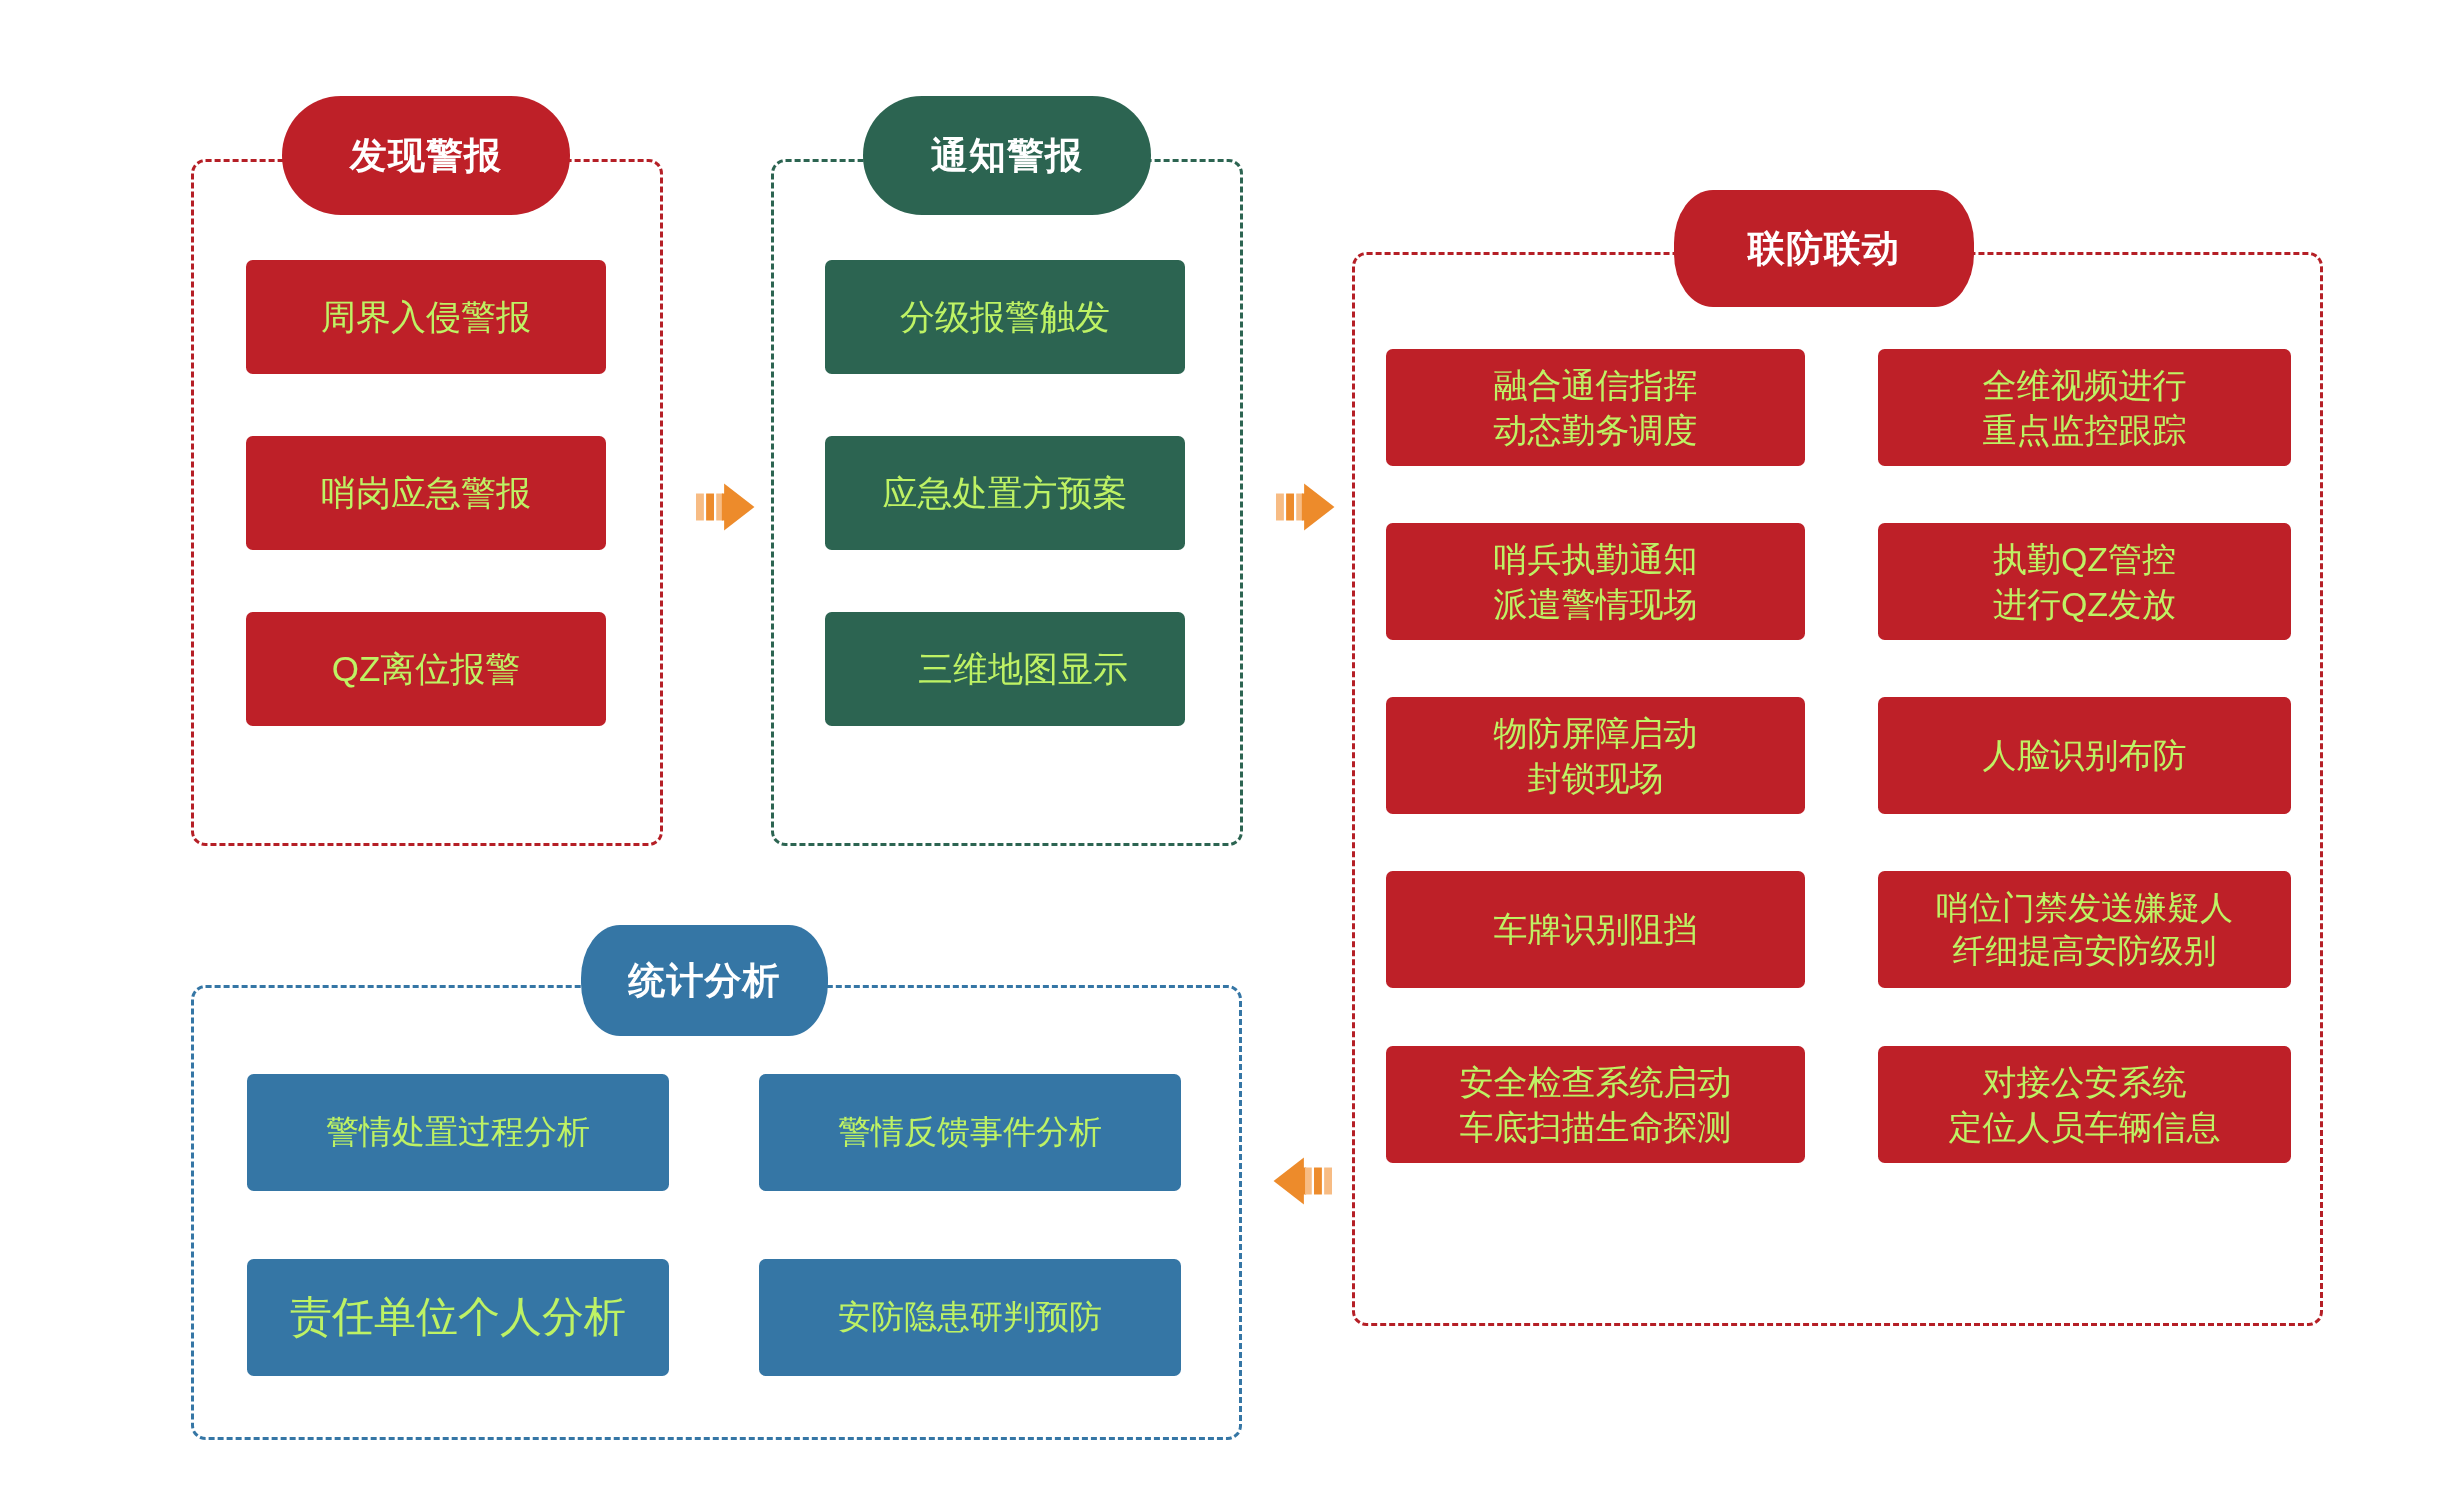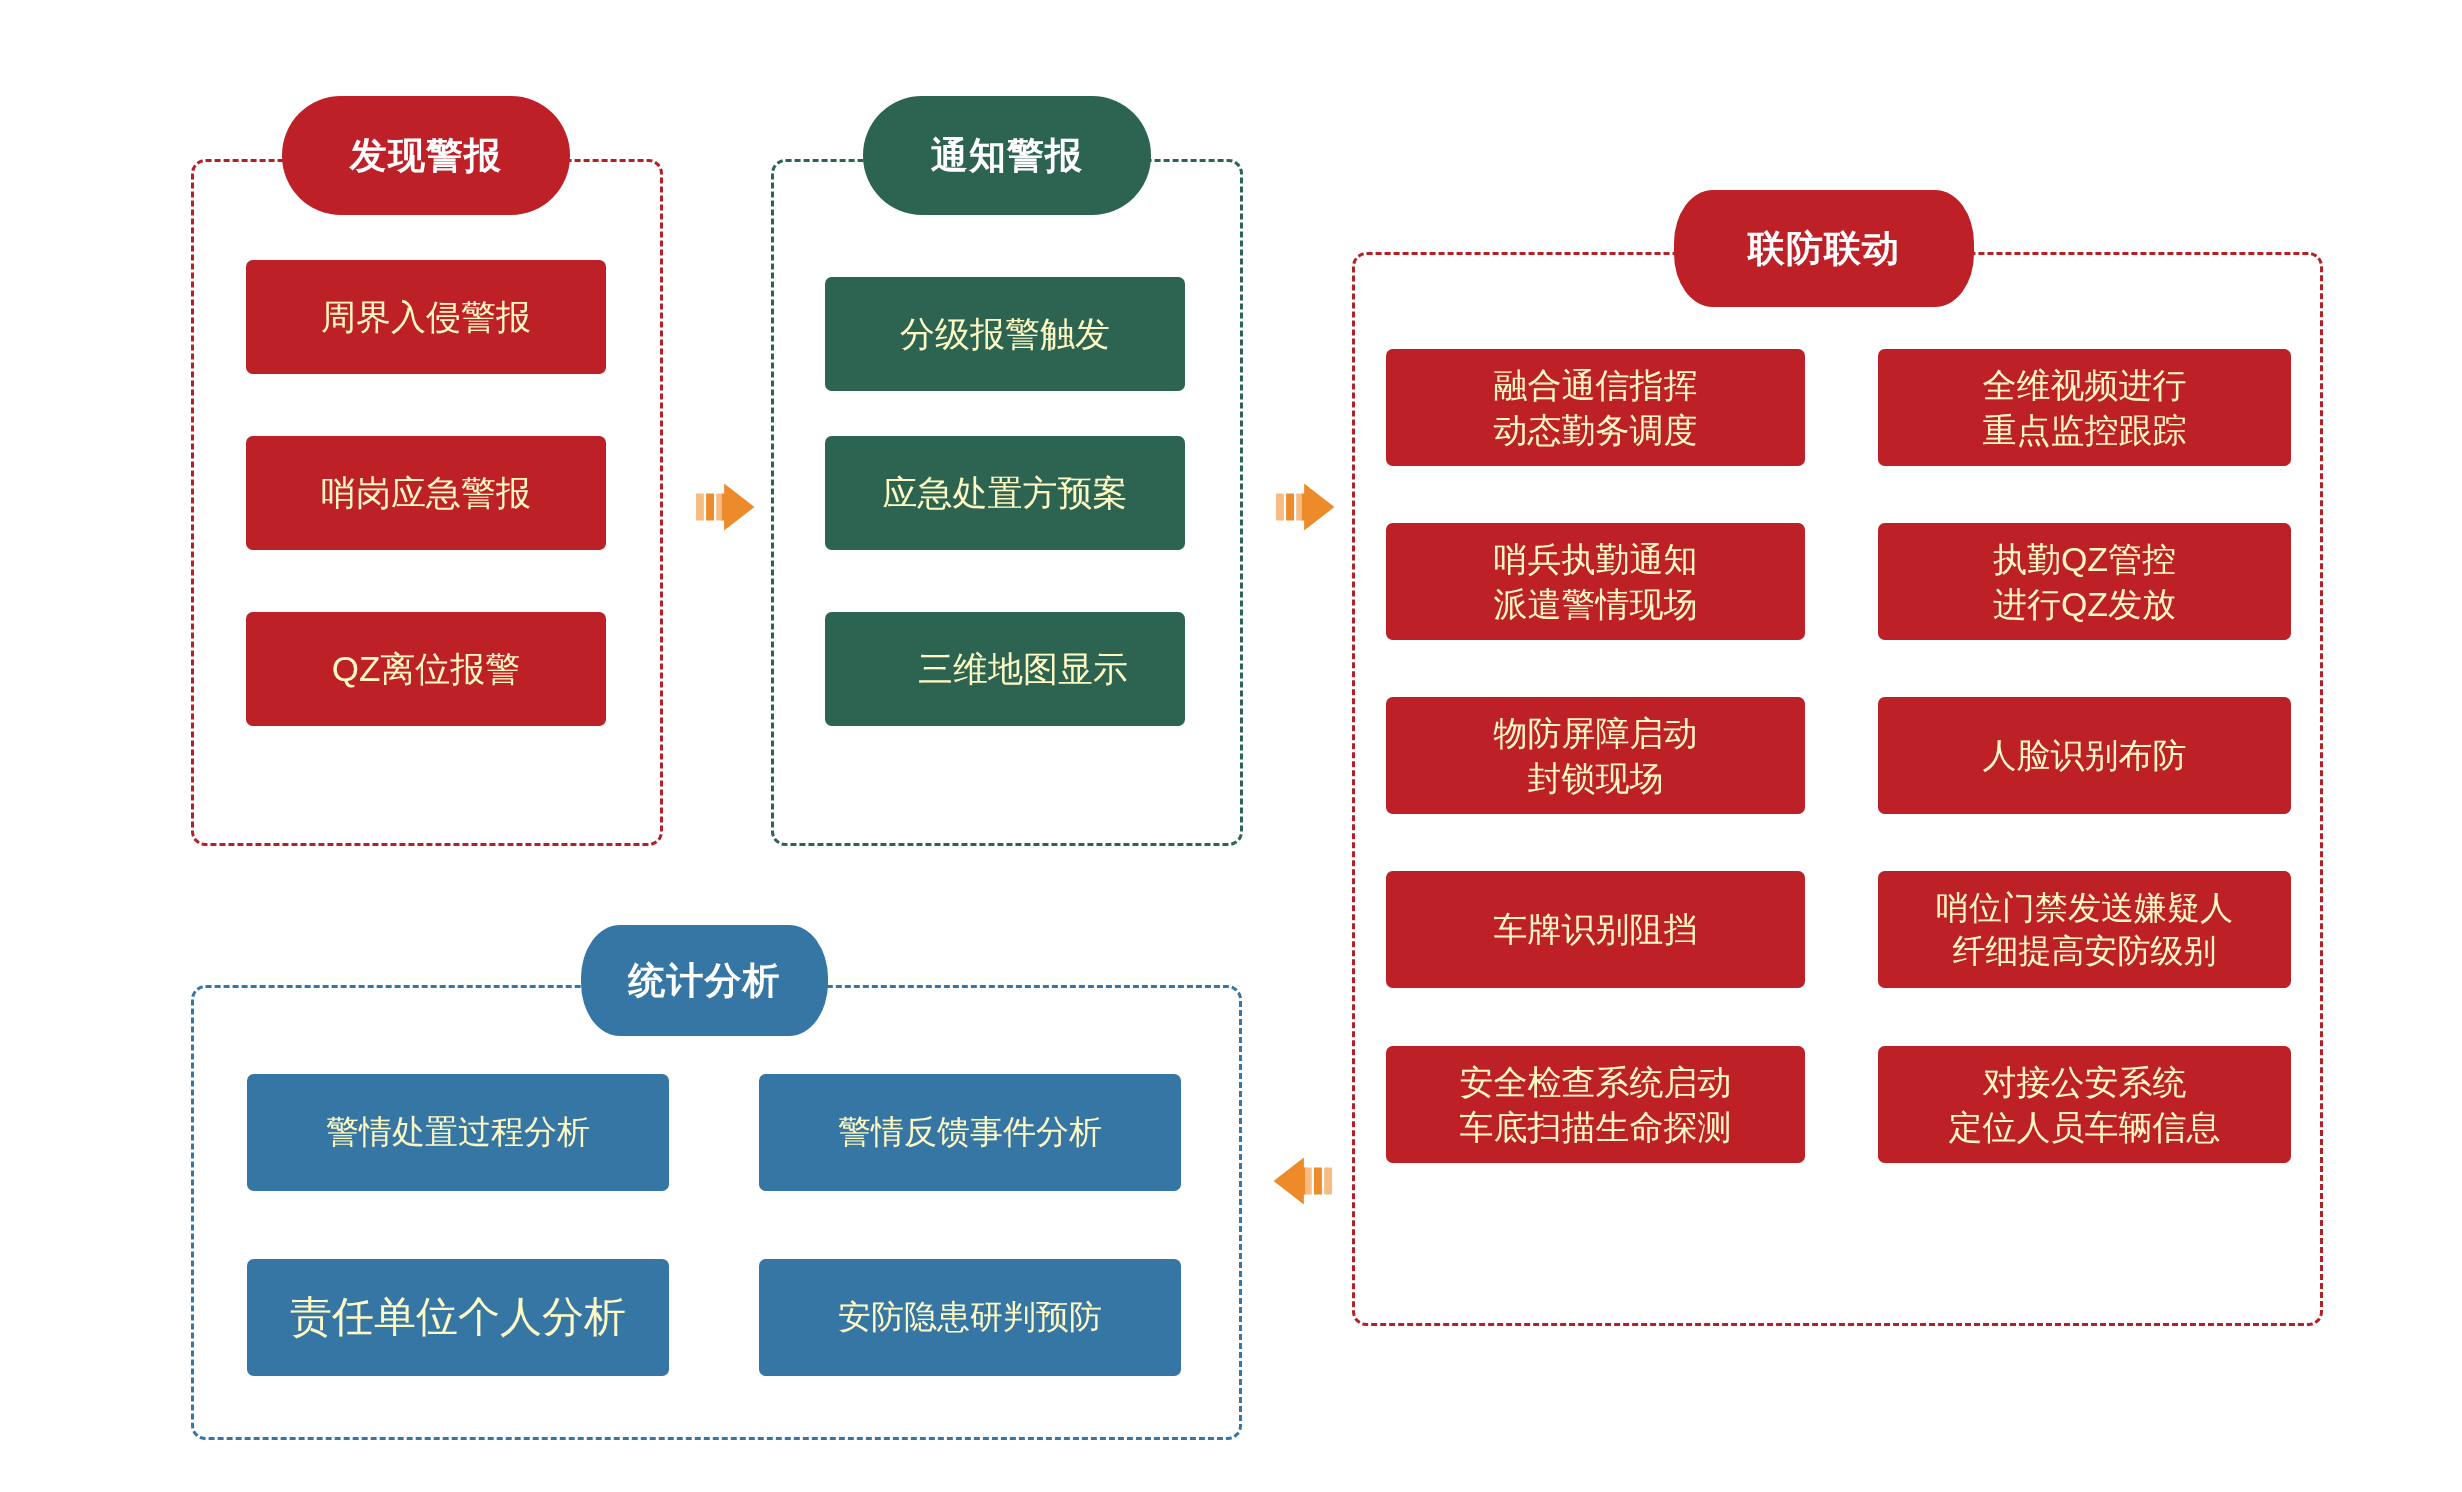--- a/index.html
+++ b/index.html
@@ -37,21 +37,21 @@
   .pill.red{background:#BE2028;}
   .pill.green{background:#2C6451;}
   .pill.blue{background:#3576A5;text-align:center;}
   .pill.squat{border-radius:39px/53px;}
 
   
   .box{
     position:absolute;
     display:flex;align-items:center;justify-content:center;
     text-align:center;
-    color:#fef9c3;
+    color:#bef264;
     border-radius:6.7px;
     box-sizing:border-box;
     line-height:1.30;
     white-space:pre-line;
     z-index:3;
   }
   .box.red{background:#BE2028;}
   .box.green{background:#2C6451;}
   .box.blue{background:#3576A5;}
 
@@ -78,21 +78,21 @@
       <rect x="36" y="22" width="12" height="48" fill="#F7BC84"></rect>
       <polygon points="50,4 50,88 104,46" fill="#ED8B2B"></polygon>
       <rect x="46" y="22" width="10" height="48" fill="#ED8B2B"></rect>
     </svg>
   </div>
 
   <div class="group green" style="left:771px;top:159px;width:472px;height:687px;"></div>
 
   <div class="pill green" style="left:863px;top:96px;width:288px;height:119px;font-size:37px;">通知警报</div>
 
-  <div class="box green" style="left:825px;top:277px;width:360px;height:114px;font-size:35px;">分级报警触发</div>
+  <div class="box green" style="left:825px;top:260px;width:360px;height:114px;font-size:35px;">分级报警触发</div>
   <div class="box green" style="left:825px;top:436px;width:360px;height:114px;font-size:35px;">应急处置方预案</div>
   <div class="box green" style="left:825px;top:612px;width:360px;height:114px;font-size:35px;padding-left:36px;">三维地图显示</div>
 
   <div class="arrow" style="left:1276px;top:481px;width:59px;height:52px;">
     <svg width="59" height="52" viewBox="0 0 105 92" xmlns="http://www.w3.org/2000/svg">
       <rect x="0" y="22" width="14" height="48" fill="#F7BC84"></rect>
       <rect x="18" y="22" width="14" height="48" fill="#ED8B2B"></rect>
       <rect x="36" y="22" width="12" height="48" fill="#F7BC84"></rect>
       <polygon points="50,4 50,88 104,46" fill="#ED8B2B"></polygon>
       <rect x="46" y="22" width="10" height="48" fill="#ED8B2B"></rect>

